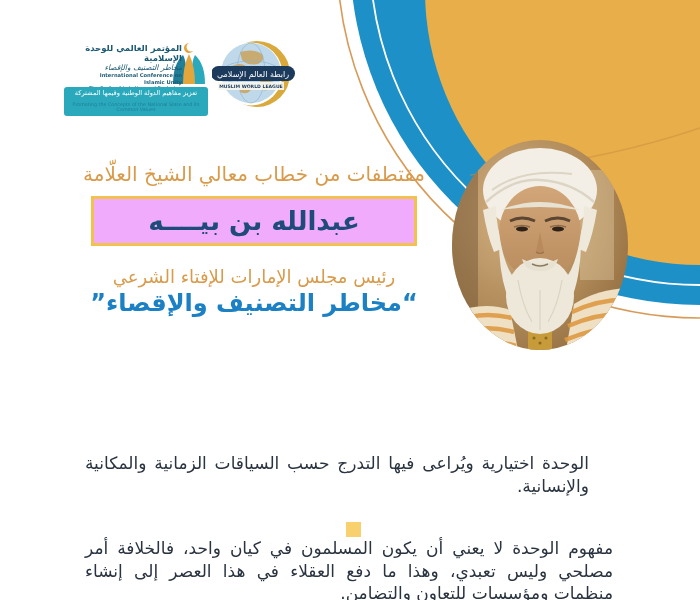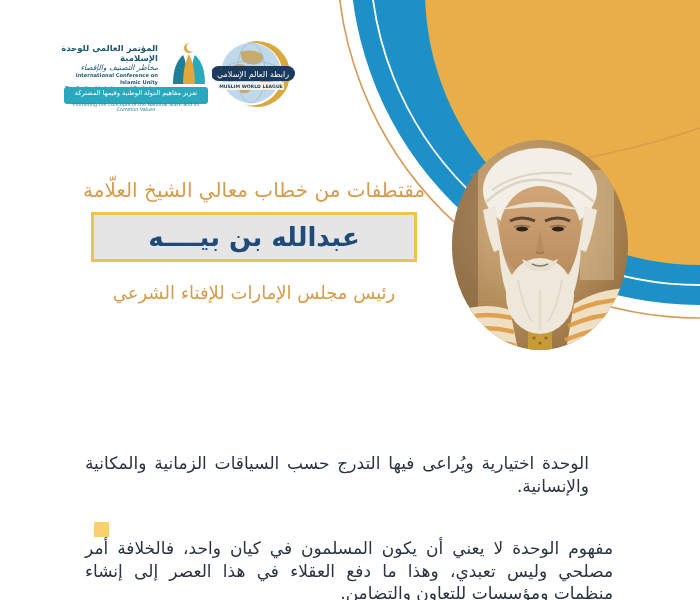--- a/index.html
+++ b/index.html
@@ -6,40 +6,40 @@
   body{width:700px;height:600px;position:relative;overflow:hidden;background:#ffffff;
        font-family:"DejaVu Sans", sans-serif;}
   .abs{position:absolute;}
   
   #decor{left:0;top:0;width:700px;height:600px;z-index:1;}
   
   #portrait{left:452px;top:140px;width:176px;height:210px;z-index:2;}
   
   #conf-logo{left:64px;top:42px;width:144px;height:68px;z-index:3;}
   #conf-mark{position:absolute;right:0;top:0;width:38px;height:42px;}
-  #conf-text{position:absolute;right:50px;top:1px;width:100px;text-align:right;direction:rtl;color:#1c5a74;}
+  #conf-text{position:absolute;right:26px;top:1px;width:100px;text-align:right;direction:rtl;color:#1c5a74;}
   #conf-text .l1{font-size:8.5px;font-weight:bold;line-height:10px;}
   #conf-text .l2{font-size:7.5px;line-height:9px;letter-spacing:.5px;font-style:italic;}
   #conf-text .l3{font-size:5.2px;font-weight:bold;line-height:6.5px;direction:ltr;text-align:right;}
   #conf-text .l4{font-size:5.2px;line-height:6.5px;direction:ltr;text-align:right;}
-  #conf-banner{position:absolute;left:0;top:45px;width:144px;height:17px;background:#2aa9bd;border-radius:3px;
+  #conf-banner{position:absolute;left:0;top:45px;width:144px;height:29px;background:#2aa9bd;border-radius:3px;
                color:#fff;font-size:6.6px;line-height:13px;text-align:center;direction:rtl;}
   #conf-banner-en{position:absolute;left:0;top:60px;width:144px;font-size:4.8px;color:#1c7f96;text-align:center;}
   
   #mwl-logo{left:212px;top:40px;width:84px;height:70px;z-index:3;}
   
   #heading{left:58px;top:161px;width:392px;z-index:4;text-align:center;direction:rtl;}
-  #kicker{font-size:20px;color:#d89b4b;line-height:26px;margin-top:16px;}
-  #name-box{margin:9px auto 0;width:312px;border:3px solid #f2c14e;background:#e5e5e5;
+  #kicker{font-size:20px;color:#d89b4b;line-height:26px;}
+  #name-box{margin:9px auto 0;width:312px;border:3px solid #f2c14e;background:#f0abfc;
             padding:7px 4px;font-size:26px;font-weight:bold;color:#1e4b7a;}
   #role{margin-top:20px;font-size:18px;color:#d89b4b;line-height:22px;}
   #event1{margin-top:11px;font-size:24px;font-weight:bold;color:#1c80c4;line-height:31px;}
   #event2{font-size:24px;font-weight:bold;color:#1c80c4;line-height:31px;}
   
-  .quote{position:absolute;left:85px;width:528px;display:flex;direction:rtl;align-items:flex-end;z-index:4;}
+  .quote{position:absolute;left:85px;width:528px;display:flex;direction:rtl;align-items:center;z-index:4;}
   .qbar{width:15px;background:#f8d06e;margin-left:9px;flex:0 0 15px;}
   .qtext{flex:1;font-size:17px;color:#2a3440;line-height:22.5px;text-align:justify;direction:rtl;}
   #quote1{top:452px;}
   #quote2{top:522px;flex-direction:column;}
   svg text{font-family:"DejaVu Sans", sans-serif;}
 </style>
 </head>
 <body>
 
 <svg id="decor" class="abs" viewBox="0 0 700 600" xmlns="http://www.w3.org/2000/svg">
@@ -166,20 +166,21 @@
   <rect x="6" y="42" width="66" height="8" fill="#f7f6f0" opacity="0.92"></rect>
   <text x="39" y="48" font-size="4.6" fill="#1b3a5c" text-anchor="middle" font-weight="bold">MUSLIM WORLD LEAGUE</text>
 </svg>
 
 <div id="heading" class="abs">
   <div id="kicker">مقتطفات من خطاب معالي الشيخ العلّامة</div>
   <div id="name-box">
     <span>عبدالله بن بيــــه</span>
   </div>
   <div id="role">رئيس مجلس الإمارات للإفتاء الشرعي</div>
+  <div id="event2">“مخاطر التصنيف والإقصاء”</div>
 </div>
 
 <div id="quote1" class="quote">
   <div class="qbar"></div>
   <div class="qtext">الوحدة اختيارية ويُراعى فيها التدرج حسب السياقات الزمانية والمكانية والإنسانية.</div>
 </div>
 <div id="quote2" class="quote">
   <div class="qbar"></div>
   <div class="qtext">مفهوم الوحدة لا يعني أن يكون المسلمون في كيان واحد، فالخلافة أمر مصلحي وليس تعبدي، وهذا ما دفع العقلاء في هذا العصر إلى إنشاء منظمات ومؤسسات للتعاون والتضامن.</div>
 </div>

